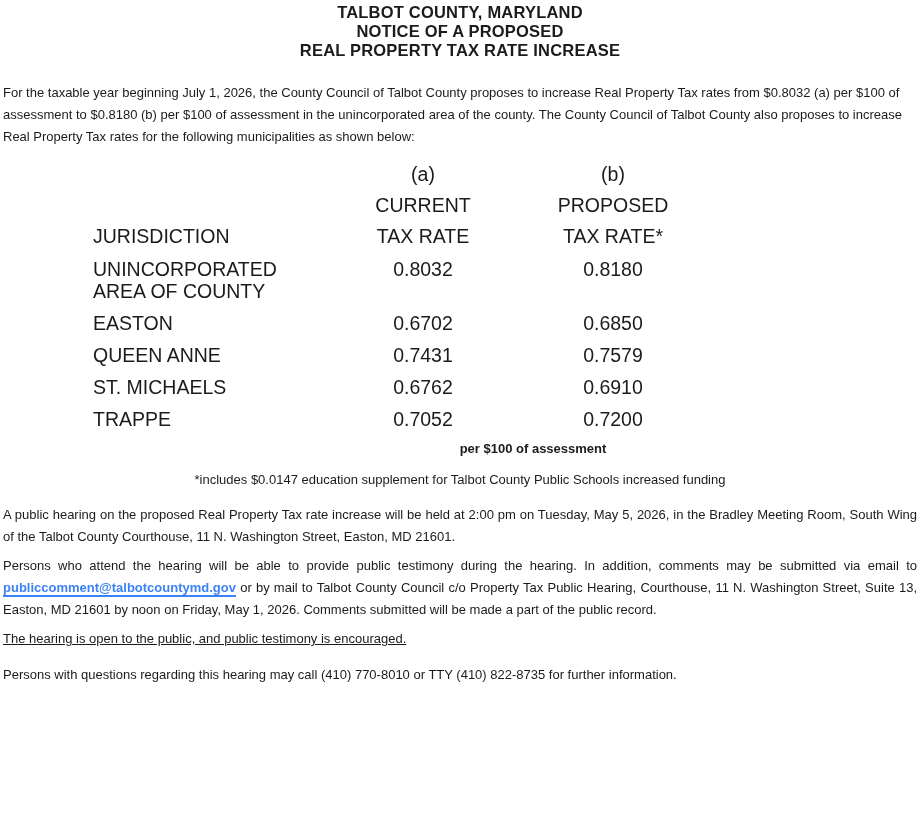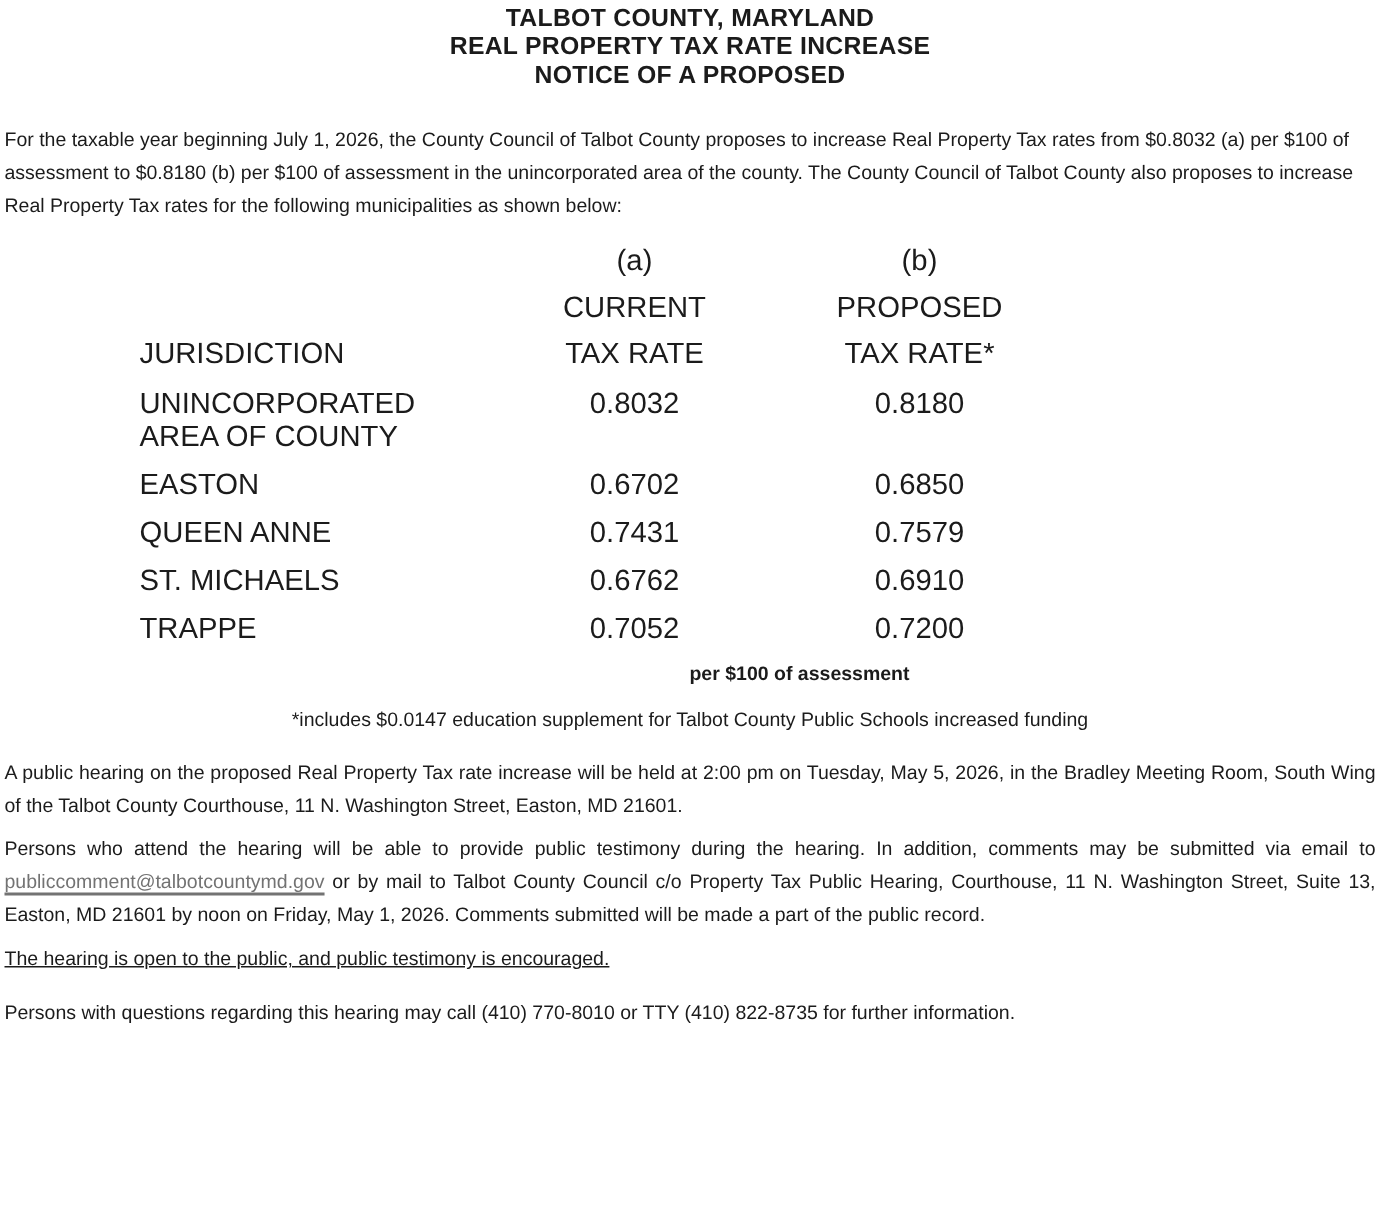--- a/index.html
+++ b/index.html
@@ -25,24 +25,25 @@
     font-size: 13px;
     line-height: 22px;
   }
   p.intro { margin-top: 22px; text-align: left; }
   p.justified { text-align: justify; }
   p.hearing { margin-top: 13px; }
   p.testimony { margin-top: 7px; }
   p.open-hearing { margin-top: 7px; text-decoration: underline; }
   p.contact { margin-top: 14px; }
   a.email {
-    color: #737373;
+    color: #3b82f6;
     text-decoration: underline;
     text-underline-offset: 3px;
     text-decoration-thickness: 1.5px;
+    font-weight: bold;
   }
   table.rates {
     border-collapse: collapse;
     margin: 15px 0 0 90px;
     font-size: 19.5px;
     line-height: 22px;
     color: #1b1b1b;
   }
   table.rates col.c1 { width: 235px; }
   table.rates col.c2 { width: 190px; }
@@ -73,22 +74,22 @@
     text-align: center;
   }
 </style>
 </head>
 <body>
 
 <div class="page">
 
   <div class="title-block">
     <div>TALBOT COUNTY, MARYLAND</div>
+    <div>NOTICE OF A PROPOSED</div>
     <div>REAL PROPERTY TAX RATE INCREASE</div>
-    <div>NOTICE OF A PROPOSED</div>
   </div>
 
   <p class="body-text intro">For the taxable year beginning July 1, 2026, the County Council of Talbot County proposes to increase Real Property Tax rates from $0.8032 (a) per $100 of assessment to $0.8180 (b) per $100 of assessment in the unincorporated area of the county. The County Council of Talbot County also proposes to increase Real Property Tax rates for the following municipalities as shown below:</p>
 
   <table class="rates">
     <colgroup>
         <col class="c1">
         <col class="c2">
         <col class="c3">
       </colgroup>

